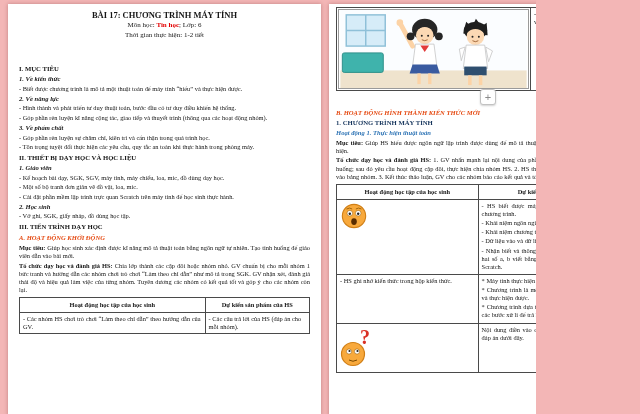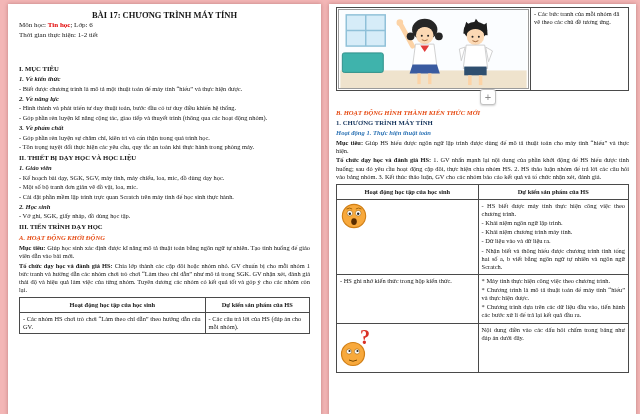--- a/index.html
+++ b/index.html
@@ -1,24 +1,24 @@
 <!DOCTYPE html>
 <html><head>
 <meta charset="utf-8">
 <style>
   * { box-sizing: border-box; margin: 0; padding: 0; }
   html,body { width:640px; }
   body { background:#f3b6b6; font-family:"Liberation Serif","DejaVu Serif",serif; }
-  .canvas { position:relative; width:640px; height:414px; background:#f3b6b6; overflow:hidden; color:#161616; }
+  .canvas { position:relative; width:536px; height:414px; background:#f3b6b6; overflow:hidden; color:#161616; }
   .page { position:absolute; top:4px; background:#ffffff; box-shadow:0 0 4px rgba(100,30,30,.35); }
   .page1 { left:8px;  width:313px; height:412px; padding:6px 11px 0 11px; }
   .page2 { left:329px; width:307px; height:412px; padding:3px 7px 0 7px; }
 
   .title { font-size:8.5px; font-weight:bold; text-align:center; line-height:1.35; }
-  .meta  { font-size:7px; line-height:1.4; }
+  .meta  { font-size:7px; text-align:center; line-height:1.4; }
   .red   { color:#e20000; }
   .bold  { font-weight:bold; }
 
   #p1-blocks { margin-top:24px; }
   .blk { font-size:6.4px; line-height:1.27; margin:1.5px 0; text-align:justify; }
   .blk b { font-weight:bold; }
   .h-bold       { font-weight:bold; font-size:6.7px; text-align:left; margin-top:2.5px; }
   .h-bolditalic { font-weight:bold; font-style:italic; font-size:6.6px; text-align:left; }
   .h-red        { font-weight:bold; font-style:italic; color:#e54a12; font-size:6.6px; text-align:left; margin-top:2.5px; }
   .h-navy       { font-weight:bold; color:#17365d; font-size:6.7px; text-align:left; }

